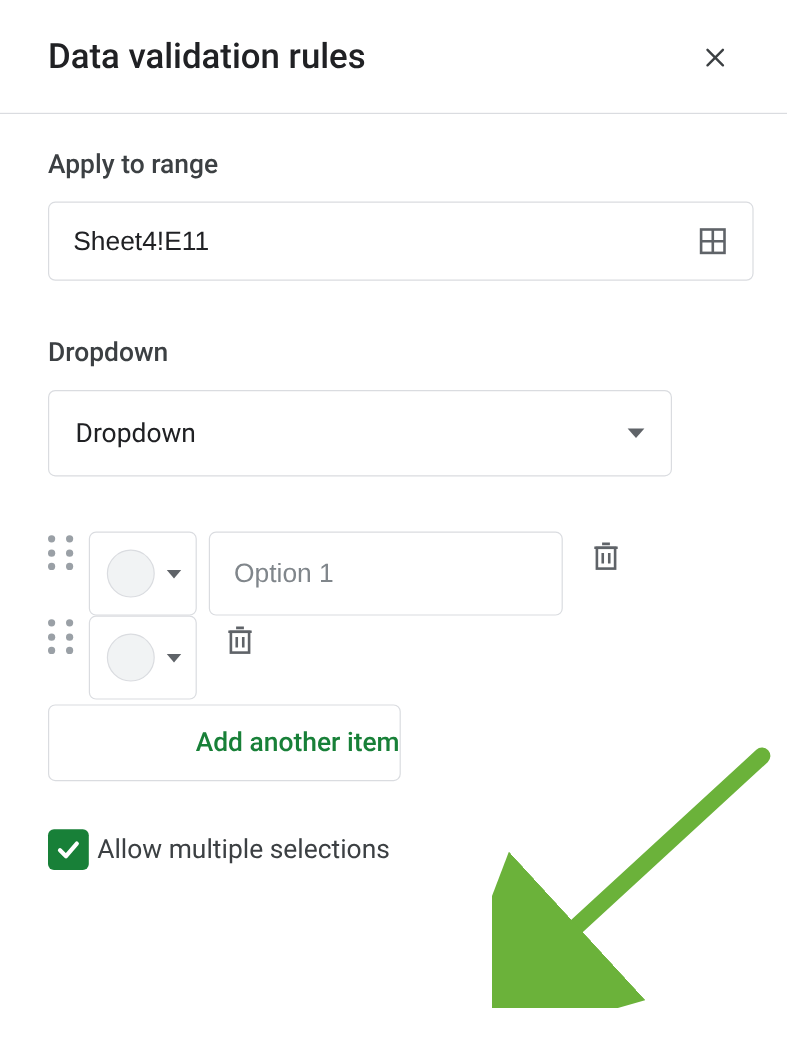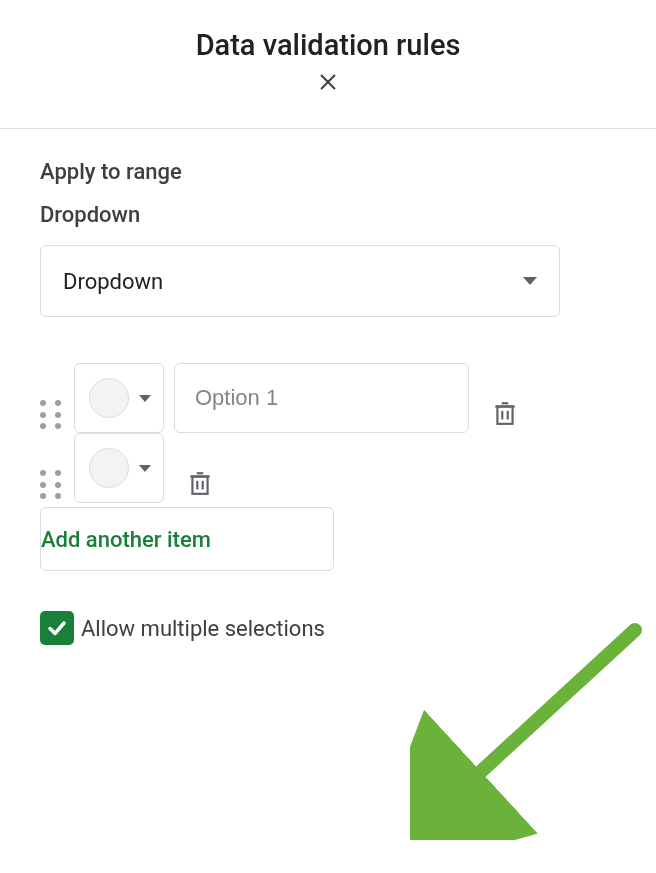--- a/index.html
+++ b/index.html
@@ -20,21 +20,20 @@
     height: 873px;
     position: relative;
     overflow: hidden;
   }
   .header {
     display: flex;
     align-items: center;
     justify-content: space-between;
     padding: 28px 40px 26px 40px;
     border-bottom: 1px solid #dadce0;
-    flex-direction: column;
   }
   .header-title {
     font-size: 29px;
     font-weight: 500;
     color: #202124;
     letter-spacing: 0;
   }
   .close-btn {
     width: 40px;
     height: 40px;
@@ -98,21 +97,21 @@
   }
   .dropdown-arrow {
     width: 0;
     height: 0;
     border-left: 7px solid transparent;
     border-right: 7px solid transparent;
     border-top: 8px solid #5f6368;
   }
   .option-row {
     display: flex;
-    align-items: flex-end;
+    align-items: flex-start;
     gap: 10px;
   }
   .drag-handle {
     width: 24px;
     height: 36px;
     display: grid;
     grid-template-columns: 1fr 1fr;
     grid-template-rows: 1fr 1fr 1fr;
     gap: 5px 6px;
     align-content: center;
@@ -173,21 +172,21 @@
     color: #5f6368;
     margin-left: 6px;
   }
   .add-item-btn {
     border: 1px solid #dadce0;
     border-radius: 6px;
     height: 64px;
     width: 294px;
     display: flex;
     align-items: center;
-    justify-content: flex-start;
+    justify-content: flex-end;
     font-size: 22px;
     font-weight: 500;
     color: #188038;
     cursor: pointer;
     margin-top: 4px;
     margin-bottom: 40px;
   }
   .checkbox-row {
     display: flex;
     align-items: center;
@@ -225,20 +224,30 @@
       <svg width="22" height="22" viewBox="0 0 24 24" fill="none" stroke="#3c4043" stroke-width="2.2" stroke-linecap="round">
         <line x1="5" y1="5" x2="19" y2="19"></line>
         <line x1="19" y1="5" x2="5" y2="19"></line>
       </svg>
     </div>
   </div>
 
   <div class="content">
 
     <div class="section-label">Apply to range</div>
+    <div class="range-input-wrap">
+      <input class="range-input" type="text" value="Sheet4!E11" style="">
+      <div class="grid-icon-btn">
+        <svg width="26" height="26" viewBox="0 0 24 24" fill="none" stroke="#5f6368" stroke-width="2">
+          <rect x="3" y="3" width="18" height="18"></rect>
+          <line x1="3" y1="12" x2="21" y2="12"></line>
+          <line x1="12" y1="3" x2="12" y2="21"></line>
+        </svg>
+      </div>
+    </div>
 
     <div class="section-label">Dropdown</div>
     <div class="criteria-select">
       <span>Dropdown</span>
       <span class="dropdown-arrow"></span>
     </div>
 
     <div class="option-row">
       <div class="drag-handle">
         <div class="drag-dot"></div>

